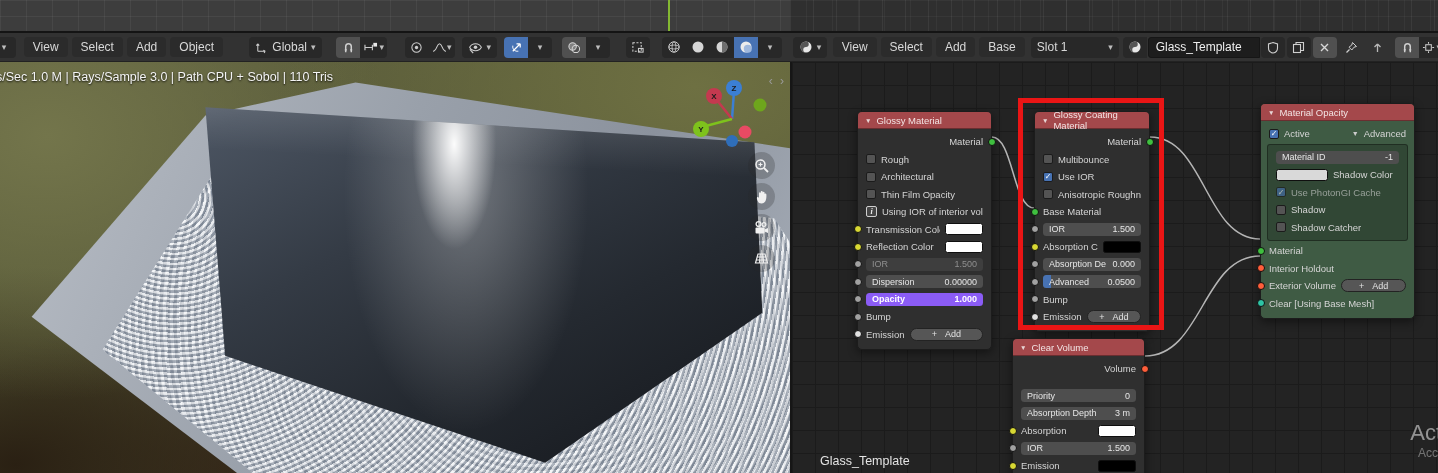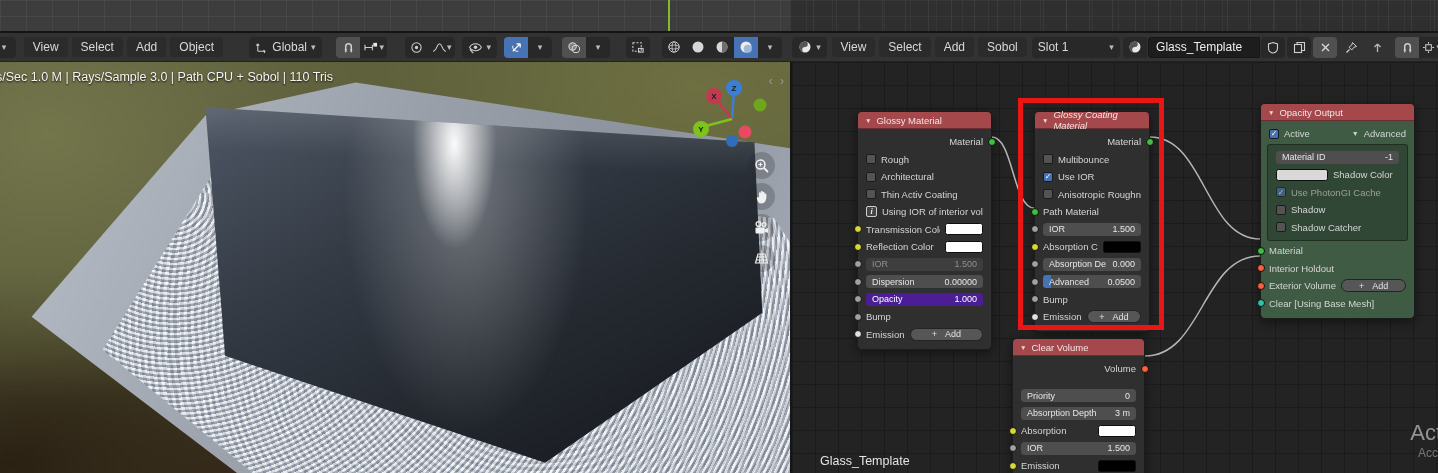--- a/index.html
+++ b/index.html
@@ -88,21 +88,21 @@
   .socket.in { left:-4.5px; } .socket.outp { right:-4.5px; }
   .cbox { width:10px; height:10px; border-radius:2px; background:#545454; border:1px solid #1b1b1b;
       display:flex; align-items:center; justify-content:center; color:#fff; font-size:8px; flex:0 0 auto; }
   .cbox.on { background:#4772b3; }
   .dimrow { opacity:.62; }
   .slider { flex:1; height:13px; border-radius:3.5px; background:#4e4e4e; display:flex; align-items:center;
       justify-content:space-between; padding:0 6px; font-size:9px; color:#e6e6e6; position:relative; overflow:hidden; }
   .slider .fill { position:absolute; left:0; top:0; bottom:0; background:#4772b3; }
   .slider span { position:relative; }
   .slider.disabled { background:#3e3e3e; color:#8f8f8f; }
-  .slider.selected { background:#4c1d95; color:#fff; }
+  .slider.selected { background:#8b5cf6; color:#fff;font-weight:bold; }
   .swatch { width:38px; height:12px; border-radius:2.5px; border:1px solid #0f0f0f; flex:0 0 auto; margin-left:auto; }
   .addbtn { flex:1; height:13px; border-radius:7px; background:#565656; border:1px solid #232323;
       display:flex; align-items:center; justify-content:center; gap:8px; font-size:9px; color:#e2e2e2; }
   .infoicon { width:11px; height:11px; border-radius:2px; border:1px solid #cfcfcf; background:#454545;
       color:#f0f0f0; font-size:8px; font-weight:bold; display:flex; align-items:center; justify-content:center;
       font-family:"Liberation Serif", serif; font-style:italic; flex:0 0 auto; }
   .npanel { margin:2px 6px; padding:3px 4px; background:rgba(0,0,0,.22); border:1px solid rgba(0,0,0,.35);
       border-radius:3px; }
   .npanel .nrow { padding:0 4px; }
   .lblgrow { flex:1; white-space:nowrap; overflow:hidden; }
@@ -249,21 +249,21 @@
         <circle cx="7" cy="7" r="5.5" fill="#e8e8e8"></circle>
         <path d="M7 1.5 A5.5 5.5 0 0 0 7 12.5 A2.75 2.75 0 0 1 7 7 A2.75 2.75 0 0 0 7 1.5 Z" fill="#555"></path>
       </svg>
       <span class="chev">▾</span>
     </div>
     <div style="width:14px"></div>
     <span style="display: flex;">
         <span class="menu-item">View</span>
         <span class="menu-item">Select</span>
         <span class="menu-item">Add</span>
-        <span class="menu-item">Sobol</span>
+        <span class="menu-item">Base</span>
       </span>
     <div style="width:22px"></div>
     <div class="widget" style="min-width:88px">
       <span style="flex:1">Slot 1</span>
       <span class="chev">▾</span>
     </div>
     <div style="width:8px"></div>
     <div class="iconbtn" style="border-radius:4px 0 0 4px">
       <svg class="icon" width="14" height="14" viewBox="0 0 14 14">
         <circle cx="7" cy="7" r="5.5" fill="#e8e8e8"></circle>
@@ -392,21 +392,21 @@
             <div class="nrow">
               <div class="cbox"></div>
               <div class="lblgrow">Rough</div>
             </div>
             <div class="nrow">
               <div class="cbox"></div>
               <div class="lblgrow">Architectural</div>
             </div>
             <div class="nrow">
               <div class="cbox"></div>
-              <div class="lblgrow">Thin Activ Coating</div>
+              <div class="lblgrow">Thin Film Opacity</div>
             </div>
             <div class="nrow">
               <div class="infoicon">i</div>
               <div class="lblgrow">Using IOR of interior volume</div>
             </div>
             <div class="nrow">
               <div class="socket in" style="background: rgb(216, 216, 51);"></div>
               <div class="lblgrow">Transmission Color</div>
               <div class="swatch" style="background: rgb(255, 255, 255);"></div>
             </div>
@@ -444,21 +444,21 @@
               <div class="socket in" style="background: rgb(224, 224, 224);"></div>
               <div>Emission</div>
               <div class="addbtn">
                 <span>+</span>
                 <span>Add</span>
               </div>
             </div>
           </div>
         </div>
         <div class="node" style="left: 242px; top: 49px; width: 116px; background: rgba(48, 48, 48, 0.96);">
-          <div class="node-header" style="background: rgb(164, 72, 75); font-style: italic;">
+          <div class="node-header" style="background: rgb(164, 72, 75);">
             <div class="tri">▼</div>
             <div>Glossy Coating Material</div>
           </div>
           <div class="node-body">
             <div class="nrow out">
               <div>Material</div>
               <div class="socket outp" style="background: rgb(63, 191, 63);"></div>
             </div>
             <div class="nrow">
               <div class="cbox"></div>
@@ -467,21 +467,21 @@
             <div class="nrow">
               <div class="cbox on">✓</div>
               <div class="lblgrow">Use IOR</div>
             </div>
             <div class="nrow">
               <div class="cbox"></div>
               <div class="lblgrow">Anisotropic Roughne..</div>
             </div>
             <div class="nrow">
               <div class="socket in" style="background: rgb(63, 191, 63);"></div>
-              <div class="lblgrow">Path Material</div>
+              <div class="lblgrow">Base Material</div>
             </div>
             <div class="nrow">
               <div class="socket in" style="background: rgb(161, 161, 161);"></div>
               <div class="slider">
                 <span>IOR</span>
                 <span>1.500</span>
               </div>
             </div>
             <div class="nrow">
               <div class="socket in" style="background: rgb(216, 216, 51);"></div>
@@ -555,21 +555,21 @@
             <div class="nrow">
               <div class="socket in" style="background: rgb(216, 216, 51);"></div>
               <div class="lblgrow">Emission</div>
               <div class="swatch" style="background: rgb(0, 0, 0);"></div>
             </div>
           </div>
         </div>
         <div class="node" style="left: 468px; top: 41px; width: 155px; background: rgb(63, 91, 68);">
           <div class="node-header" style="background: rgb(164, 72, 75);">
             <div class="tri">▼</div>
-            <div>Opacity Output</div>
+            <div>Material Opacity</div>
           </div>
           <div class="node-body">
             <div class="nrow">
               <div class="cbox on">✓</div>
               <div>Active</div>
               <div style="flex: 1 1 0%;"></div>
               <div style="font-size: 7px; color: rgb(204, 204, 204);">▼</div>
               <div>Advanced</div>
             </div>
             <div class="npanel">

